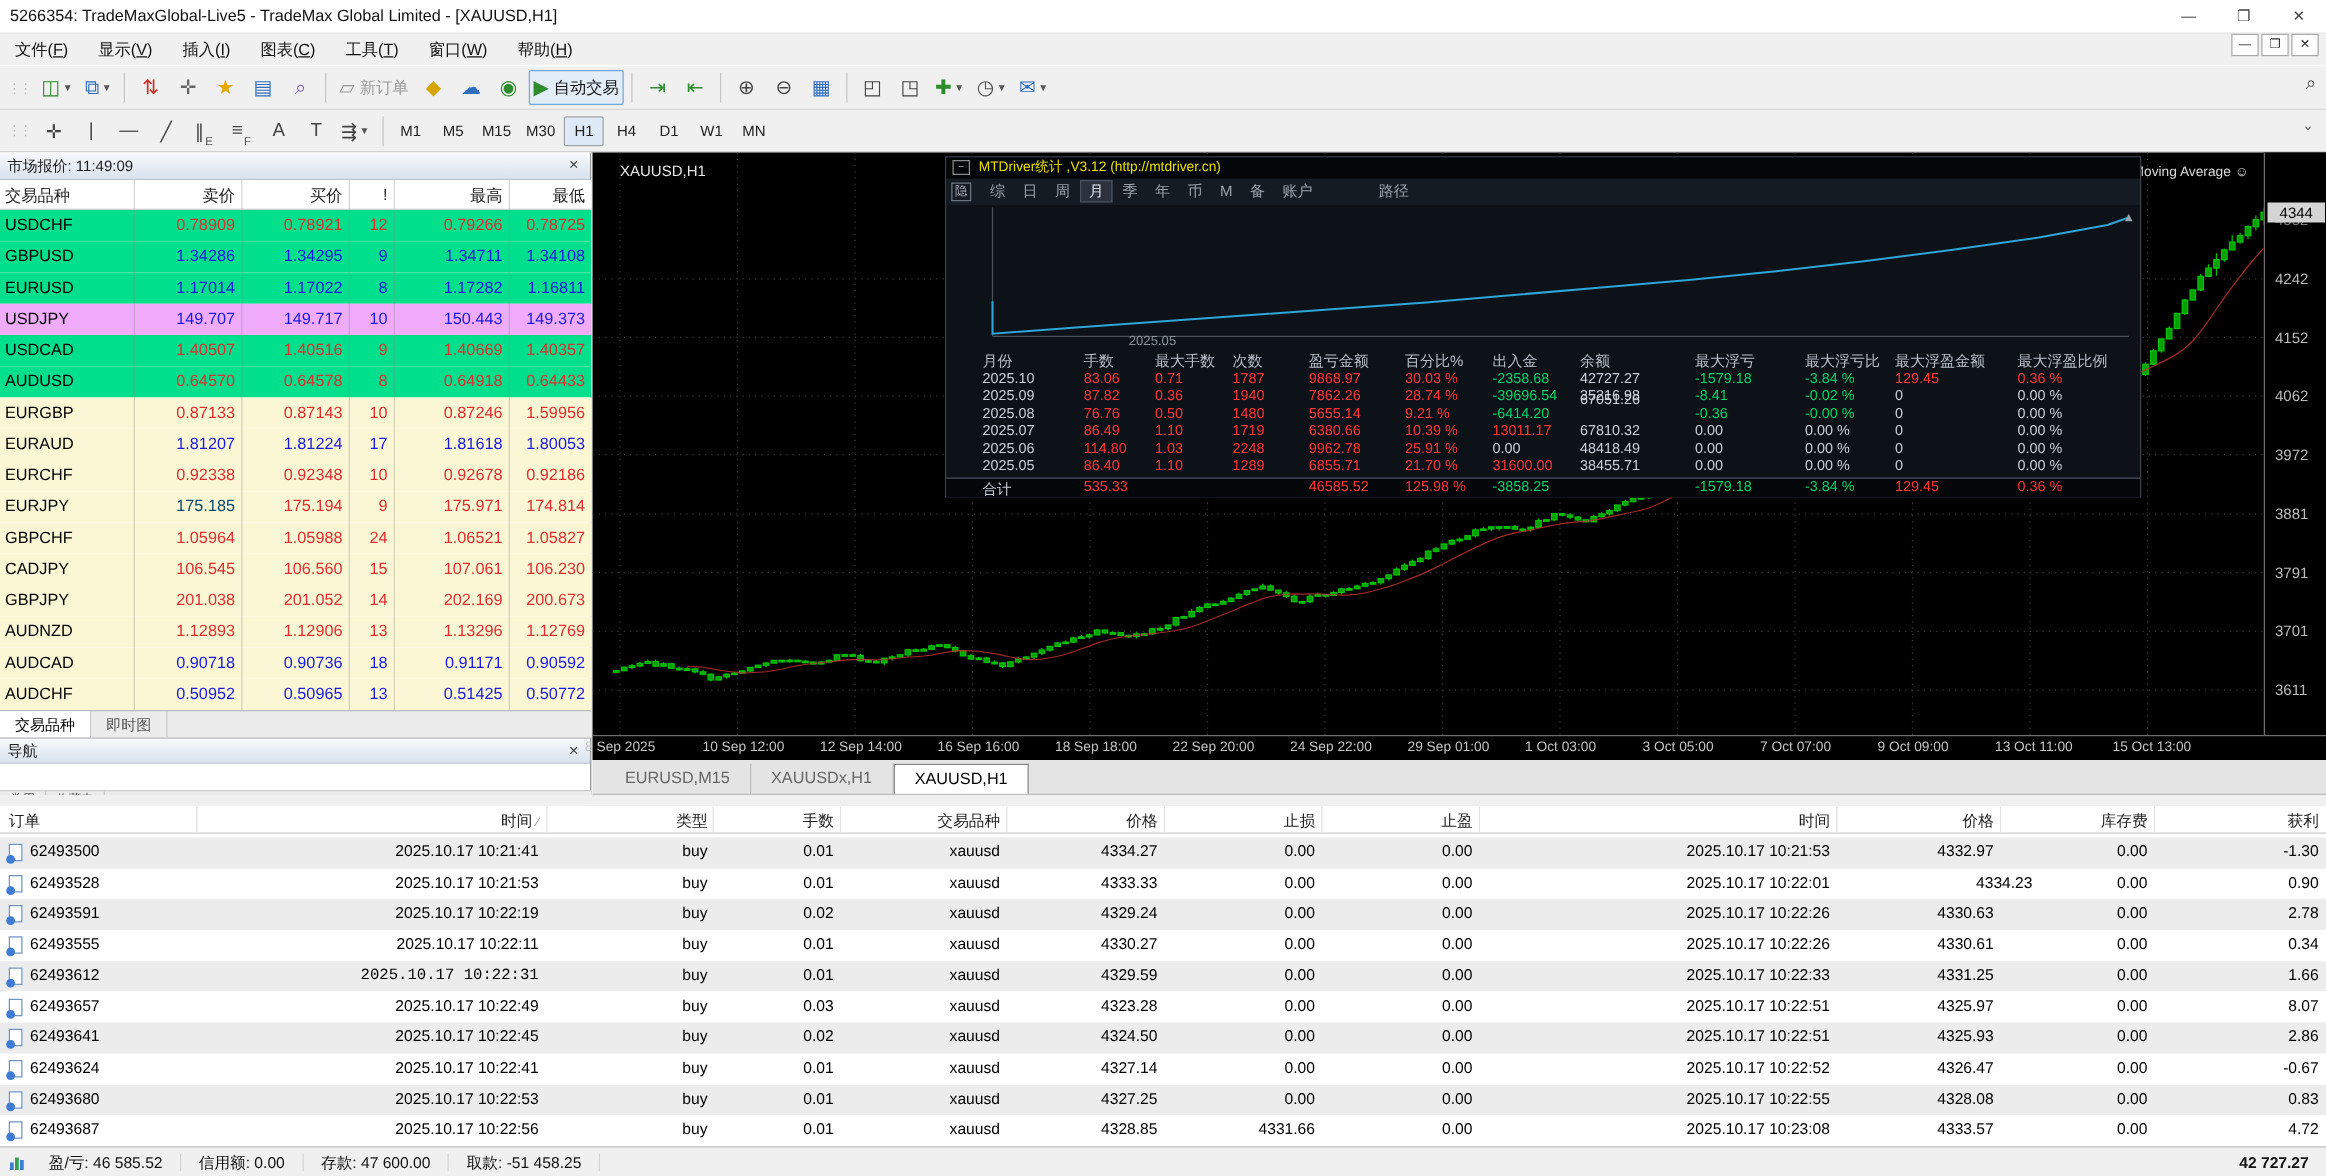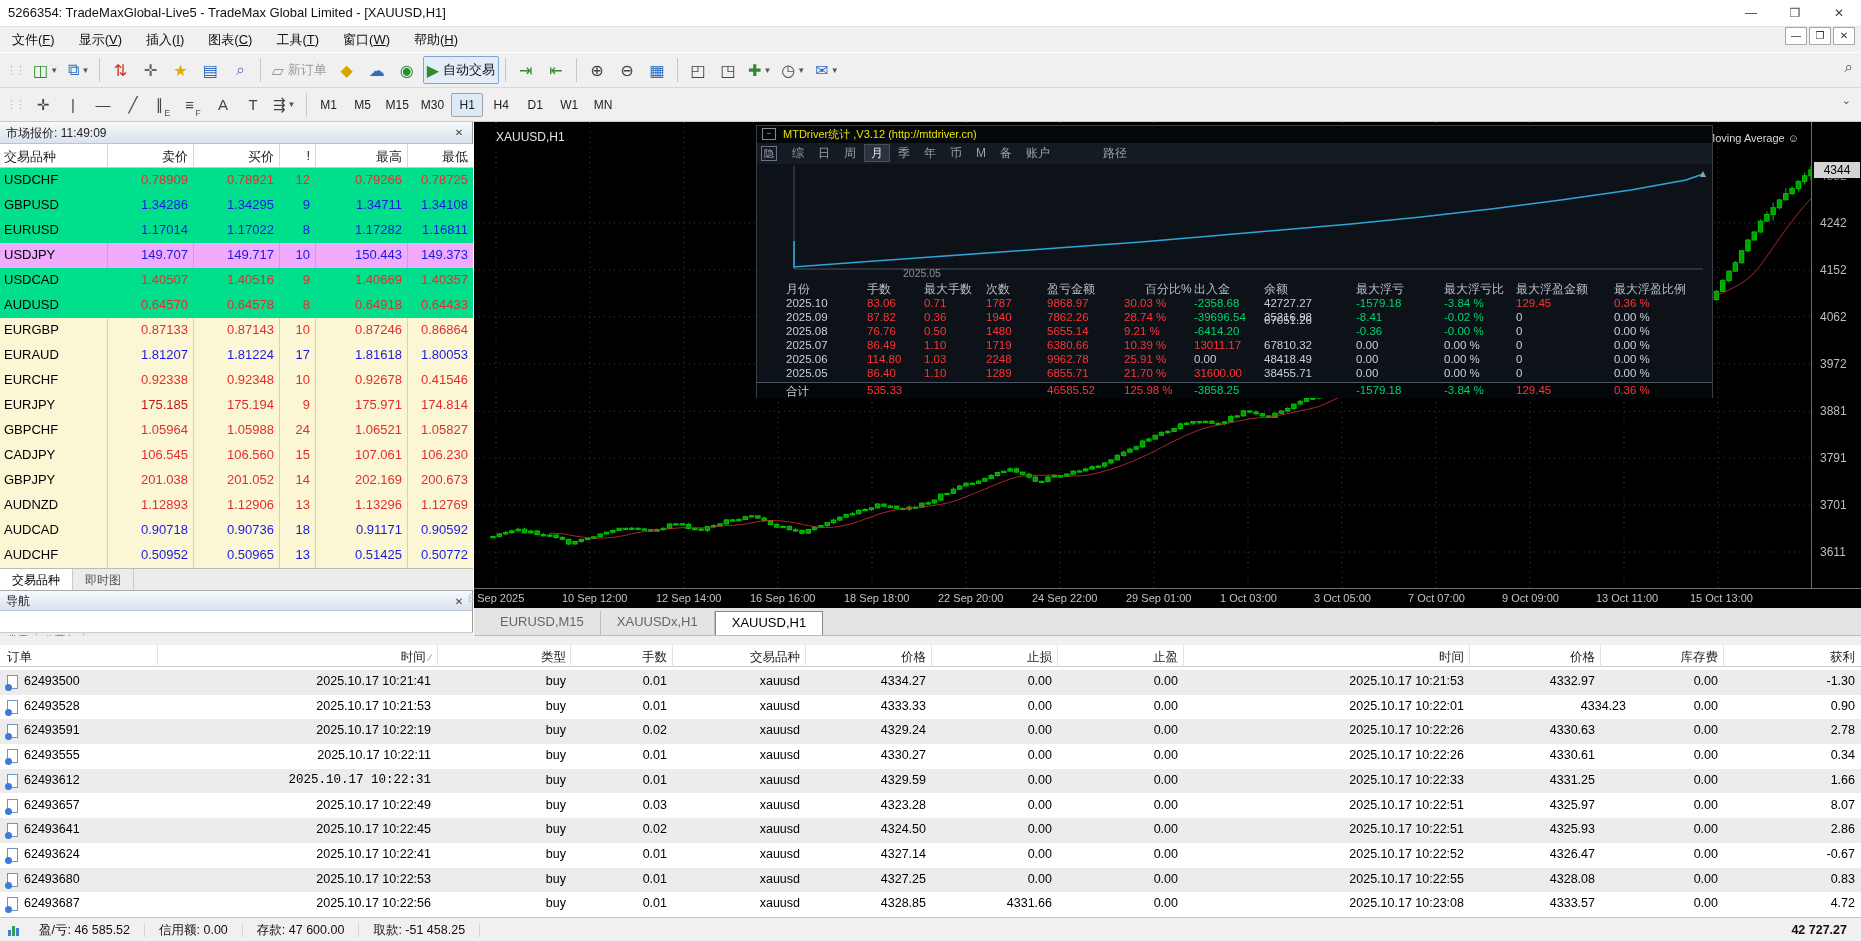--- a/index.html
+++ b/index.html
@@ -274,41 +274,41 @@
           <div class="mwc c3" style="color: rgb(224, 47, 47);">8</div>
           <div class="mwc c4" style="color: rgb(224, 47, 47);">0.64918</div>
           <div class="mwc c5" style="color: rgb(224, 47, 47);">0.64433</div>
         </div>
         <div class="mwrow" style="background: rgb(251, 247, 213);">
           <div class="mwc c0" style="color: rgb(0, 0, 0);">EURGBP</div>
           <div class="mwc c1" style="color: rgb(224, 47, 47);">0.87133</div>
           <div class="mwc c2" style="color: rgb(224, 47, 47);">0.87143</div>
           <div class="mwc c3" style="color: rgb(224, 47, 47);">10</div>
           <div class="mwc c4" style="color: rgb(224, 47, 47);">0.87246</div>
-          <div class="mwc c5" style="color: rgb(224, 47, 47);">0.86864</div>
+          <div class="mwc c5" style="color: rgb(224, 47, 47);">1.59956</div>
         </div>
         <div class="mwrow" style="background: rgb(251, 247, 213);">
           <div class="mwc c0" style="color: rgb(0, 0, 0);">EURAUD</div>
           <div class="mwc c1" style="color: rgb(26, 26, 224);">1.81207</div>
           <div class="mwc c2" style="color: rgb(26, 26, 224);">1.81224</div>
           <div class="mwc c3" style="color: rgb(26, 26, 224);">17</div>
           <div class="mwc c4" style="color: rgb(26, 26, 224);">1.81618</div>
           <div class="mwc c5" style="color: rgb(26, 26, 224);">1.80053</div>
         </div>
         <div class="mwrow" style="background: rgb(251, 247, 213);">
           <div class="mwc c0" style="color: rgb(0, 0, 0);">EURCHF</div>
           <div class="mwc c1" style="color: rgb(224, 47, 47);">0.92338</div>
           <div class="mwc c2" style="color: rgb(224, 47, 47);">0.92348</div>
           <div class="mwc c3" style="color: rgb(224, 47, 47);">10</div>
           <div class="mwc c4" style="color: rgb(224, 47, 47);">0.92678</div>
-          <div class="mwc c5" style="color: rgb(224, 47, 47);">0.41546</div>
+          <div class="mwc c5" style="color: rgb(224, 47, 47);">0.92186</div>
         </div>
         <div class="mwrow" style="background: rgb(251, 247, 213);">
           <div class="mwc c0" style="color: rgb(0, 0, 0);">EURJPY</div>
-          <div class="mwc c1" style="color: #b91c1c;">175.185</div>
+          <div class="mwc c1" style="color: #0c4a6e;">175.185</div>
           <div class="mwc c2" style="color: rgb(224, 47, 47);">175.194</div>
           <div class="mwc c3" style="color: rgb(224, 47, 47);">9</div>
           <div class="mwc c4" style="color: rgb(224, 47, 47);">175.971</div>
           <div class="mwc c5" style="color: rgb(224, 47, 47);">174.814</div>
         </div>
         <div class="mwrow" style="background: rgb(251, 247, 213);">
           <div class="mwc c0" style="color: rgb(0, 0, 0);">GBPCHF</div>
           <div class="mwc c1" style="color: rgb(224, 47, 47);">1.05964</div>
           <div class="mwc c2" style="color: rgb(224, 47, 47);">1.05988</div>
           <div class="mwc c3" style="color: rgb(224, 47, 47);">24</div>
@@ -851,21 +851,21 @@
         <polyline points="37,77 37,103 104,98 174,93 244,88 314,83 384,78 454,72 524,66 594,60 664,53 734,45 804,36 874,26 929,16 946,10" fill="none" stroke="#2fa6d9" stroke-width="1.6"></polyline>
         <path d="M943 13 l6 0 l-3 -6 z" fill="#9aa0a8"></path>
       </svg>
     <div class="abs" style="left:146px;top:141px;color:#8a929c;font-size:10.5px;">2025.05</div>
     <div id="stats-table">
         <div class="shead" style="left: 29px;">月份</div>
         <div class="shead" style="left: 110px;">手数</div>
         <div class="shead" style="left: 167px;">最大手数</div>
         <div class="shead" style="left: 229px;">次数</div>
         <div class="shead" style="left: 290px;">盈亏金额</div>
-        <div class="shead" style="left: 388px;">百分比%</div>
+        <div class="shead" style="left: 367px;">百分比%</div>
         <div class="shead" style="left: 437px;">出入金</div>
         <div class="shead" style="left: 507px;">余额</div>
         <div class="shead" style="left: 599px;">最大浮亏</div>
         <div class="shead" style="left: 687px;">最大浮亏比</div>
         <div class="shead" style="left: 759px;">最大浮盈金额</div>
         <div class="shead" style="left: 857px;">最大浮盈比例</div>
         <div class="scell" style="left: 29px; top: 171px; color: rgb(201, 207, 216);">2025.10</div>
         <div class="scell" style="left: 110px; top: 171px; color: rgb(255, 52, 52);">83.06</div>
         <div class="scell" style="left: 167px; top: 171px; color: rgb(255, 52, 52);">0.71</div>
         <div class="scell" style="left: 229px; top: 171px; color: rgb(255, 52, 52);">1787</div>

